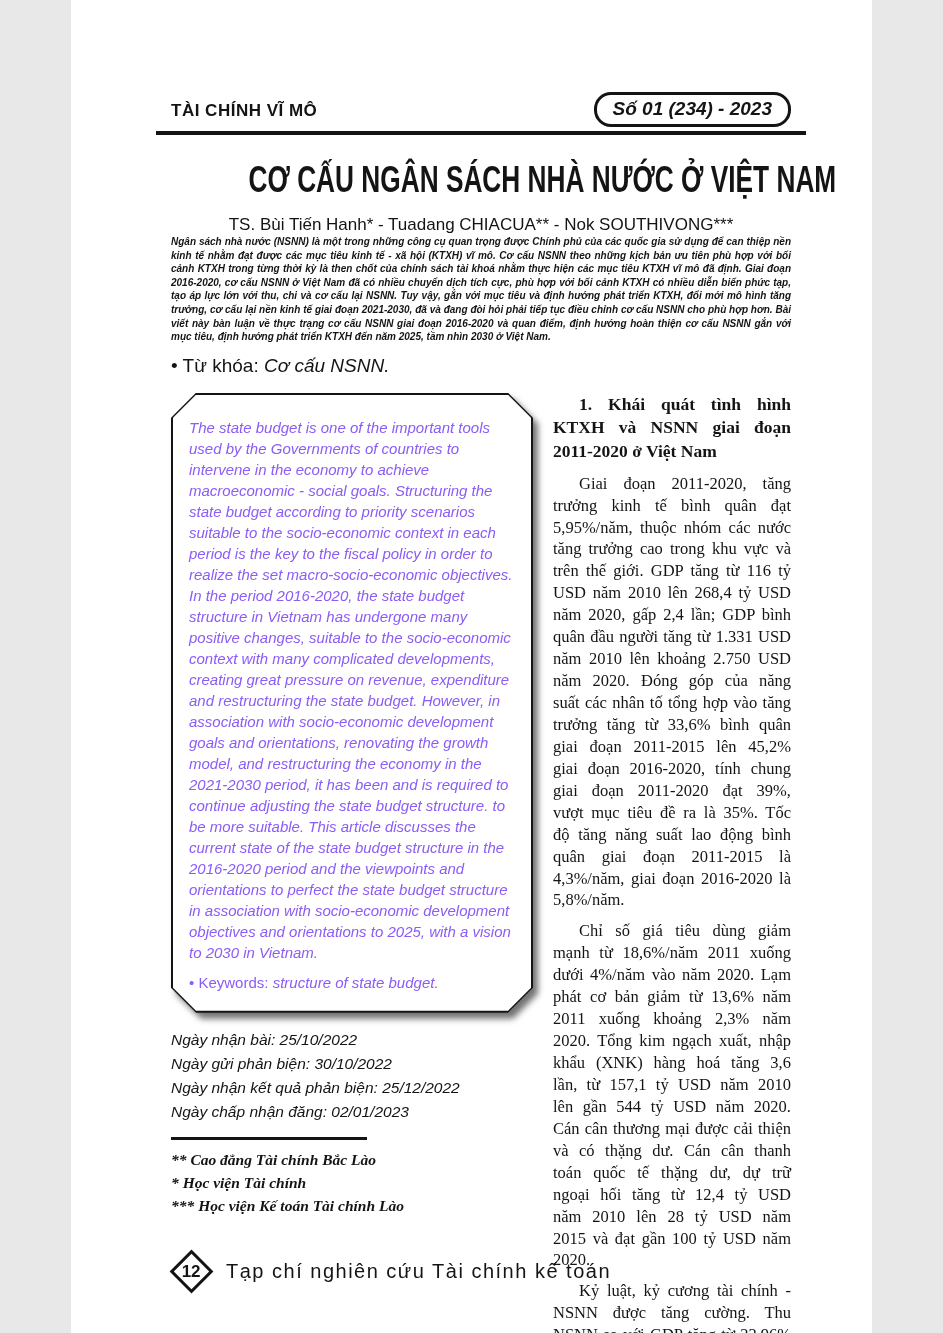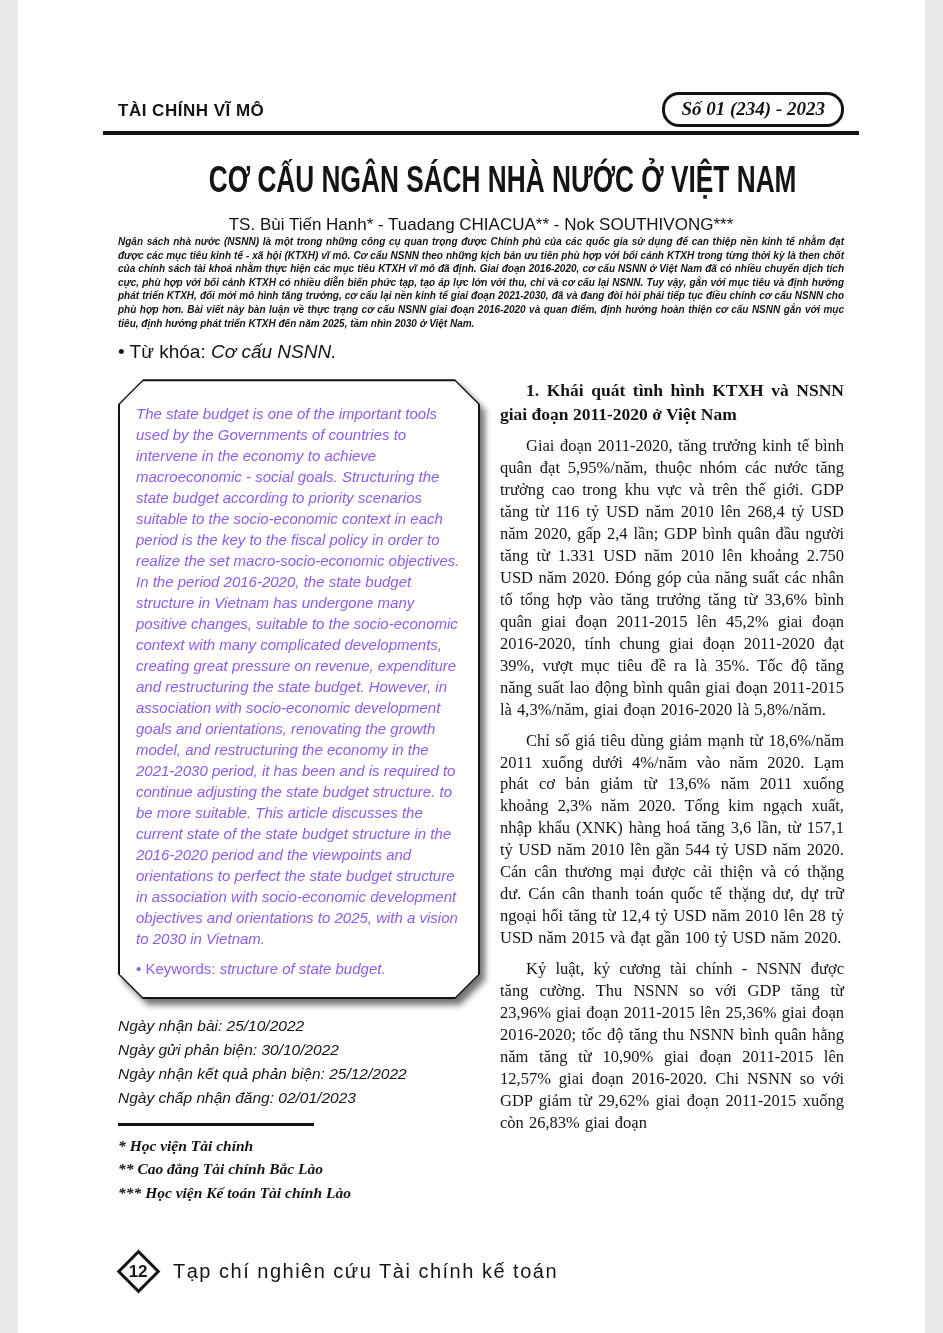--- a/index.html
+++ b/index.html
@@ -1,29 +1,29 @@
 <!DOCTYPE html>
 <html><head>
 <meta charset="utf-8">
 <style>
   * { margin:0; padding:0; box-sizing:border-box; }
   html,body { background:#e8e8e8; }
   .page {
-    width:907px; height:1333px; background:#ffffff; color:#141414;
+    width:801px; height:1333px; background:#ffffff; color:#141414;
     position:relative; margin:0 auto; overflow:hidden;
     font-family:"Liberation Sans", sans-serif;
   }
   .content { padding:92px 81px 0 100px; }
 
   
   .masthead { display:flex; justify-content:space-between; align-items:flex-end; }
   .section-label { font-weight:bold; font-size:17px; letter-spacing:.5px; padding-bottom:6px; }
   .issue-badge {
     border:3px solid #141414; border-radius:17px; padding:3px 16px 4px;
-    font-family:Liberation Serif, serif; font-style:italic; font-weight:bold;
+    font-family:Liberation Sans, sans-serif; font-style:italic; font-weight:bold;
     font-size:19px; white-space:nowrap;
   }
   .masthead-rule { height:4px; background:#141414; margin:4px -15px 0 -15px; }
 
   
   .article-title {
     margin-top:24px; text-align:center; font-weight:bold; font-size:35px;
     transform:scale(.75,1.08); transform-origin:center; white-space:nowrap;
     letter-spacing:0;
   }
@@ -126,22 +126,22 @@
         <div class="dates">
           <div>Ngày nhận bài: 25/10/2022</div>
           <div>Ngày gửi phản biện: 30/10/2022</div>
           <div>Ngày nhận kết quả phản biện: 25/12/2022</div>
           <div>Ngày chấp nhận đăng: 02/01/2023</div>
         </div>
 
         <div class="footnote-divider"></div>
 
         <div class="footnotes">
+          <div>** Cao đẳng Tài chính Bắc Lào</div>
           <div>* Học viện Tài chính</div>
-          <div>** Cao đẳng Tài chính Bắc Lào</div>
           <div>*** Học viện Kế toán Tài chính Lào</div>
         </div>
       </div>
 
       <div class="col-right">
         <h2 class="section-heading">1. Khái quát tình hình KTXH và NSNN giai đoạn 2011-2020 ở Việt Nam</h2>
         <p class="body-par">Giai đoạn 2011-2020, tăng trưởng kinh tế bình quân đạt 5,95%/năm, thuộc nhóm các nước tăng trưởng cao trong khu vực và trên thế giới. GDP tăng từ 116 tỷ USD năm 2010 lên 268,4 tỷ USD năm 2020, gấp 2,4 lần; GDP bình quân đầu người tăng từ 1.331 USD năm 2010 lên khoảng 2.750 USD năm 2020. Đóng góp của năng suất các nhân tố tổng hợp vào tăng trưởng tăng từ 33,6% bình quân giai đoạn 2011-2015 lên 45,2% giai đoạn 2016-2020, tính chung giai đoạn 2011-2020 đạt 39%, vượt mục tiêu đề ra là 35%. Tốc độ tăng năng suất lao động bình quân giai đoạn 2011-2015 là 4,3%/năm, giai đoạn 2016-2020 là 5,8%/năm.</p>
         <p class="body-par">Chỉ số giá tiêu dùng giảm mạnh từ 18,6%/năm 2011 xuống dưới 4%/năm vào năm 2020. Lạm phát cơ bản giảm từ 13,6% năm 2011 xuống khoảng 2,3% năm 2020. Tổng kim ngạch xuất, nhập khẩu (XNK) hàng hoá tăng 3,6 lần, từ 157,1 tỷ USD năm 2010 lên gần 544 tỷ USD năm 2020. Cán cân thương mại được cải thiện và có thặng dư. Cán cân thanh toán quốc tế thặng dư, dự trữ ngoại hối tăng từ 12,4 tỷ USD năm 2010 lên 28 tỷ USD năm 2015 và đạt gần 100 tỷ USD năm 2020.</p>
         <p class="body-par">Kỷ luật, kỷ cương tài chính - NSNN được tăng cường. Thu NSNN so với GDP tăng từ 23,96% giai đoạn 2011-2015 lên 25,36% giai đoạn 2016-2020; tốc độ tăng thu NSNN bình quân hằng năm tăng từ 10,90% giai đoạn 2011-2015 lên 12,57% giai đoạn 2016-2020. Chi NSNN so với GDP giảm từ 29,62% giai đoạn 2011-2015 xuống còn 26,83% giai đoạn</p>
       </div>

